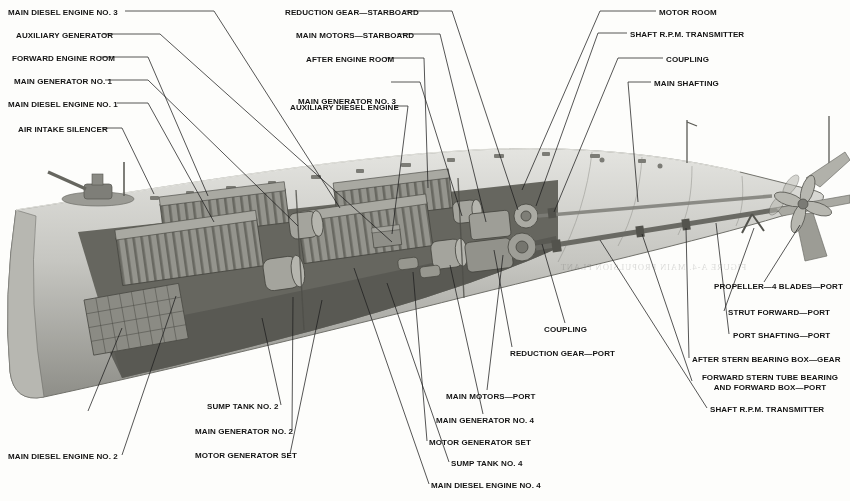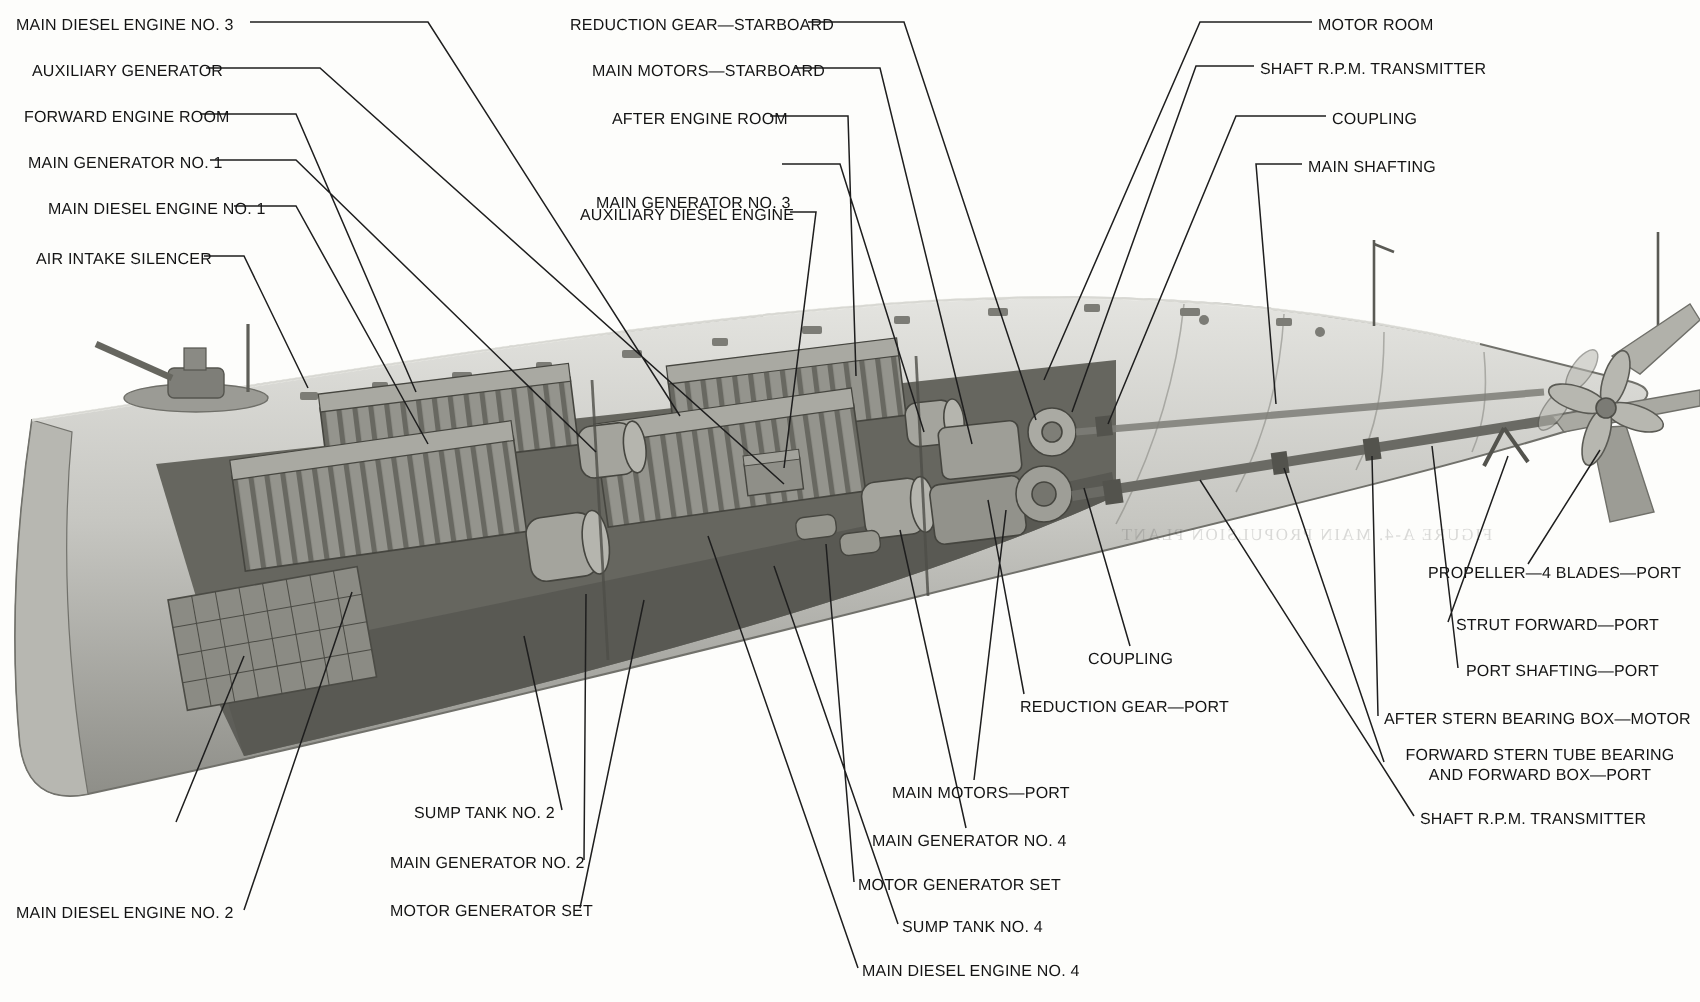--- a/index.html
+++ b/index.html
@@ -3,21 +3,21 @@
 <meta charset="utf-8">
 <style>
   html,body{margin:0;padding:0;background:#ffffff;}
   .stage{
     position:relative;width:850px;height:501px;overflow:hidden;
     background:#fdfdfb;font-family:"Liberation Sans",sans-serif;
   }
   .art,.leads{position:absolute;left:0;top:0;}
   .leads{pointer-events:none;}
   .lbl{
-    position:absolute;font-size:8px;line-height:1.25;font-weight:400;
+    position:absolute;font-size:8px;line-height:1.25;font-weight:700;
     color:#141414;letter-spacing:.1px;white-space:nowrap;
   }
   .wrap{white-space:normal;text-align:center;}
   .ln{display:block;}
   .ghost{
     position:absolute;left:548px;top:262px;width:210px;text-align:center;
     transform:scaleX(-1);
     font:8.5px "Liberation Serif",serif;letter-spacing:.9px;
     color:rgba(55,55,55,.18);
   }
@@ -207,38 +207,38 @@
              M764,282 L800,225 M724,311 L754,228 M729,334 L716,223 M689,358 L686,228 M692,381 L642,234 M707,408 L600,240
              M88,411 L122,328 M122,455 L176,296 M281,405 L262,318 M292,430 L293,297 M290,454 L322,300
              M487,390 L503,255 M483,414 L450,265 M427,441 L413,272 M449,462 L387,283 M429,484 L354,268
              M565,323 L542,244 M512,347 L494,250" fill="none" stroke="#1e1e1e" stroke-width="0.75"></path>
   </svg>
 
   <div class="lbl" style="left:8px;top:8px">MAIN DIESEL ENGINE NO. 3</div>
   <div class="lbl" style="left:16px;top:31px">AUXILIARY GENERATOR</div>
   <div class="lbl" style="left:12px;top:54px">FORWARD ENGINE ROOM</div>
   <div class="lbl" style="left:14px;top:77px">MAIN GENERATOR NO. 1</div>
-  <div class="lbl" style="left:24px;top:100px">MAIN DIESEL ENGINE NO. 1</div>
+  <div class="lbl" style="left:8px;top:100px">MAIN DIESEL ENGINE NO. 1</div>
   <div class="lbl" style="left:18px;top:125px">AIR INTAKE SILENCER</div>
 
   <div class="lbl" style="left:285px;top:8px">REDUCTION GEAR—STARBOARD</div>
   <div class="lbl" style="left:296px;top:31px">MAIN MOTORS—STARBOARD</div>
   <div class="lbl" style="left:306px;top:55px">AFTER ENGINE ROOM</div>
   <div class="lbl" style="left:298px;top:97px">MAIN GENERATOR NO. 3</div>
   <div class="lbl" style="left:290px;top:103px">AUXILIARY DIESEL ENGINE</div>
 
   <div class="lbl" style="left:659px;top:8px">MOTOR ROOM</div>
   <div class="lbl" style="left:630px;top:30px">SHAFT R.P.M. TRANSMITTER</div>
   <div class="lbl" style="left:666px;top:55px">COUPLING</div>
   <div class="lbl" style="left:654px;top:79px">MAIN SHAFTING</div>
 
   <div class="lbl" style="left:714px;top:282px">PROPELLER—4 BLADES—PORT</div>
   <div class="lbl" style="left:728px;top:308px">STRUT FORWARD—PORT</div>
   <div class="lbl" style="left:733px;top:331px">PORT SHAFTING—PORT</div>
-  <div class="lbl" style="left:692px;top:355px">AFTER STERN BEARING BOX—MOTOR</div>
+  <div class="lbl" style="left:692px;top:355px">AFTER STERN BEARING BOX—GEAR</div>
   <div class="lbl wrap" style="left:694px;top:373px;width:152px">
     <span class="ln">FORWARD STERN TUBE BEARING</span>
     <span class="ln">AND FORWARD BOX—PORT</span>
   </div>
   <div class="lbl" style="left:710px;top:405px">SHAFT R.P.M. TRANSMITTER</div>
 
   <div class="lbl" style="left:8px;top:452px">MAIN DIESEL ENGINE NO. 2</div>
   <div class="lbl" style="left:207px;top:402px">SUMP TANK NO. 2</div>
   <div class="lbl" style="left:195px;top:427px">MAIN GENERATOR NO. 2</div>
   <div class="lbl" style="left:195px;top:451px">MOTOR GENERATOR SET</div>

